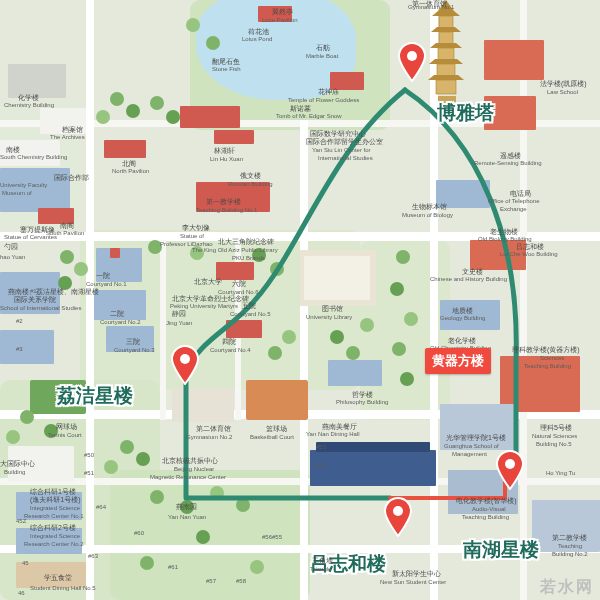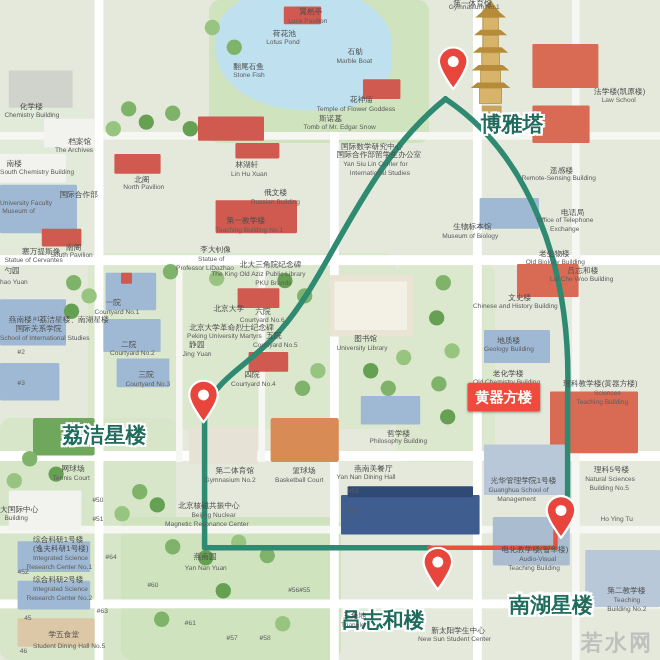--- a/index.html
+++ b/index.html
@@ -37,21 +37,21 @@
   #title-banner{position:absolute;left:0;top:0;width:218px;height:92px;background:#1d7b62;
       display:flex;align-items:center;justify-content:center;}
   #title-banner .t{color:#ffffff;font-size:37px;font-weight:bold;letter-spacing:4px;}
 
   
   #info-box{position:absolute;left:425px;top:348px;background:#ef4a3d;color:#fff;
       font-size:13px;font-weight:bold;padding:4px 7px;border-radius:2px;white-space:nowrap;
       box-shadow:0 1px 2px rgba(0,0,0,.25);}
 
   
-  #watermark{position:absolute;right:6px;bottom:2px;font-size:20px;color:#b9b9b9;
+  #watermark{position:absolute;right:6px;bottom:2px;font-size:16px;color:#b9b9b9;
       opacity:.85;letter-spacing:2px;font-weight:bold;}
 
   .pinkbld{background:#e58a8a;}
   .redbld{background:#d05a4f;}
   .bluebld{background:#9fb9d4;}
   .greybld{background:#cfd3cb;}
   .yelbld{background:#e8c98b;}
   .orbld{background:#e4a05f;}
   .whbld{background:#f2f2ee;}
   .tanbld{background:#dcc8a6;}

